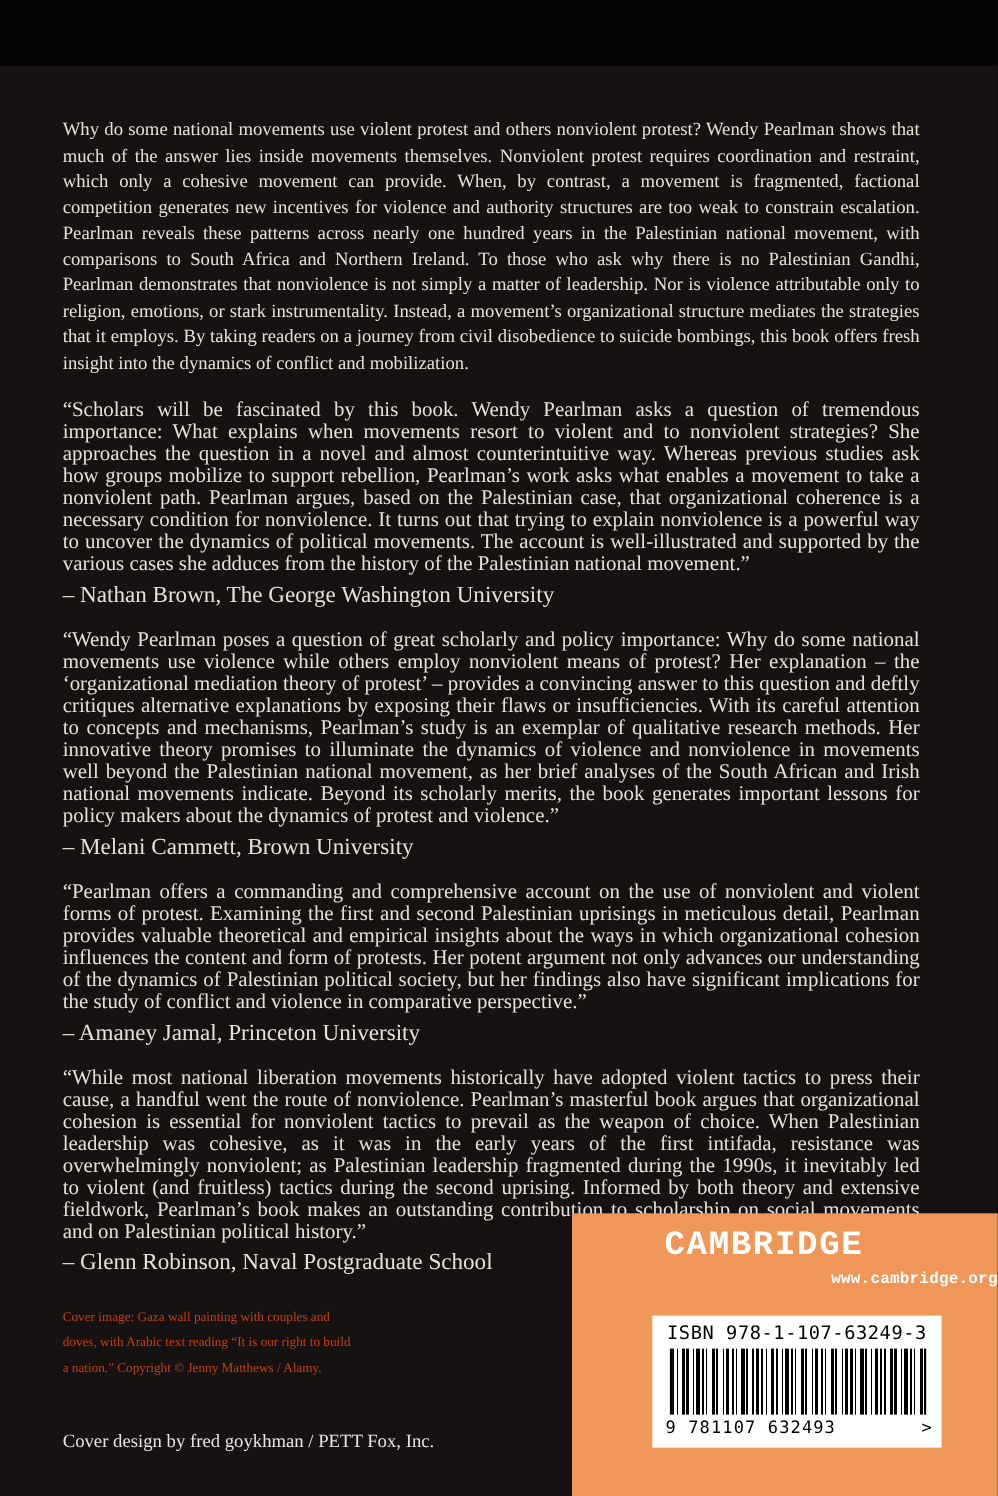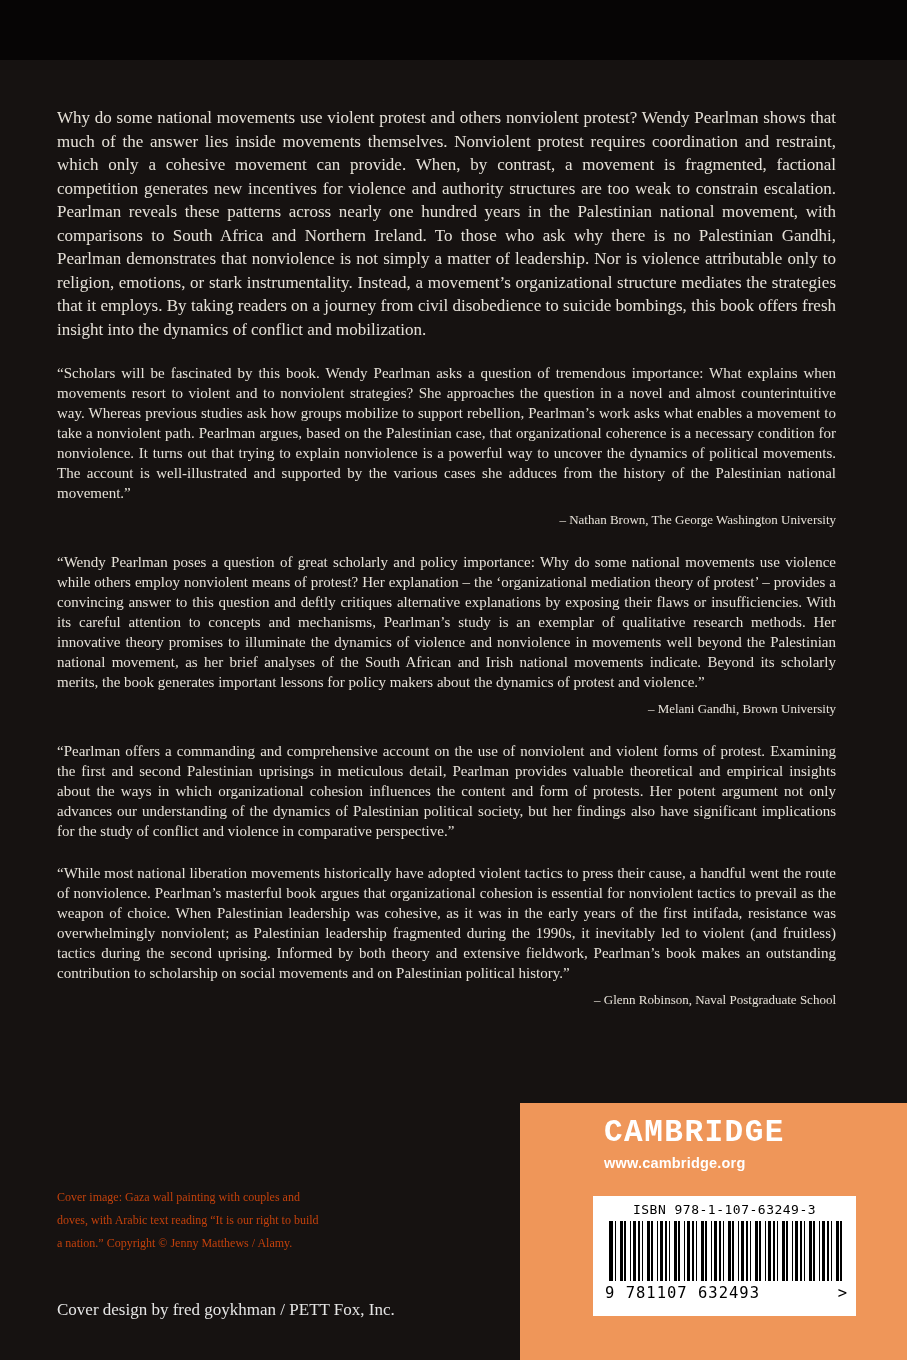--- a/index.html
+++ b/index.html
@@ -16,24 +16,24 @@
   }
   .text-area {
     position: absolute; left: 57px; top: 46px; width: 779px;
     color: #e6e1d8;
   }
   .description {
     font-size: 17px; line-height: 23.5px; text-align: justify;
   }
   .quote-block { margin-top: 22px; }
   .quote {
-    font-size: 15px; line-height: 20px; text-align: justify;
+    font-size: 19px; line-height: 20px; text-align: justify;
   }
   .attribution {
-    font-size: 13px; line-height: 20px; text-align: right; margin-top: 7px;
+    font-size: 21px; line-height: 20px; margin-top: 7px;
   }
   .credits {
     position: absolute; left: 57px; top: 1126px; width: 262px;
     color: #c2410c; font-size: 12px; line-height: 23px;
   }
   .design-credit {
     position: absolute; left: 57px; top: 1240px; width: 420px;
     color: #e5e5e5; font-size: 17px;
   }
   .publisher-panel {
@@ -41,30 +41,30 @@
     background: #ef9659;
   }
   .cup-logo { margin: 13px 0 0 84px; color: #ffffff; }
   .cup-name {
     font-size: 31px; font-weight: bold; letter-spacing: 1.5px; line-height: 34px; font-family: Liberation Mono, monospace;
   }
   .cup-sub {
     font-size: 17px; font-weight: bold; letter-spacing: 2.5px; margin-top: 3px;
   }
   .cup-web {
-    font-family: Liberation Sans, sans-serif;
-    font-size: 14.5px; font-weight: bold; margin-top: 5px; letter-spacing: 0.2px;
+    font-family: Liberation Mono, monospace;
+    font-size: 14.5px; font-weight: bold; margin-top: 5px; letter-spacing: 0.2px; text-align: right;
   }
   .barcode-box {
     position: absolute; left: 73px; top: 93px; width: 263px; height: 120px;
     background: #ffffff; color: #000000;
     font-family: "DejaVu Sans Mono", monospace;
   }
   .isbn-label {
-    font-size: 13px; text-align: center; padding-top: 6px; letter-spacing: 0.5px;
+    font-size: 17px; text-align: center; padding-top: 6px; letter-spacing: 0.5px;
   }
   .bars {
     height: 60px; margin: 4px 14px 0 16px;
     background: repeating-linear-gradient(90deg,
       #000 0 2px,  #fff 2px 4px,
       #000 4px 5px, #fff 5px 9px,
       #000 9px 12px, #fff 12px 13px,
       #000 13px 15px, #fff 15px 19px,
       #000 19px 20px, #fff 20px 22px,
       #000 22px 25px, #fff 25px 27px);
@@ -83,25 +83,26 @@
   <div class="text-area">
     <p class="description">Why do some national movements use violent protest and others nonviolent protest? Wendy Pearlman shows that much of the answer lies inside movements themselves. Nonviolent protest requires coordination and restraint, which only a cohesive movement can provide. When, by contrast, a movement is fragmented, factional competition generates new incentives for violence and authority structures are too weak to constrain escalation. Pearlman reveals these patterns across nearly one hundred years in the Palestinian national movement, with comparisons to South Africa and Northern Ireland. To those who ask why there is no Palestinian Gandhi, Pearlman demonstrates that nonviolence is not simply a matter of leadership. Nor is violence attributable only to religion, emotions, or stark instrumentality. Instead, a movement’s organizational structure mediates the strategies that it employs. By taking readers on a journey from civil disobedience to suicide bombings, this book offers fresh insight into the dynamics of conflict and mobilization.</p>
 
     <div class="quote-block">
       <p class="quote">“Scholars will be fascinated by this book. Wendy Pearlman asks a question of tremendous importance: What explains when movements resort to violent and to nonviolent strategies? She approaches the question in a novel and almost counterintuitive way. Whereas previous studies ask how groups mobilize to support rebellion, Pearlman’s work asks what enables a movement to take a nonviolent path. Pearlman argues, based on the Palestinian case, that organizational coherence is a necessary condition for nonviolence. It turns out that trying to explain nonviolence is a powerful way to uncover the dynamics of political movements. The account is well-illustrated and supported by the various cases she adduces from the history of the Palestinian national movement.”</p>
       <p class="attribution">– Nathan Brown, The George Washington University</p>
     </div>
 
     <div class="quote-block">
       <p class="quote">“Wendy Pearlman poses a question of great scholarly and policy importance: Why do some national movements use violence while others employ nonviolent means of protest? Her explanation – the ‘organizational mediation theory of protest’ – provides a convincing answer to this question and deftly critiques alternative explanations by exposing their flaws or insufficiencies. With its careful attention to concepts and mechanisms, Pearlman’s study is an exemplar of qualitative research methods. Her innovative theory promises to illuminate the dynamics of violence and nonviolence in movements well beyond the Palestinian national movement, as her brief analyses of the South African and Irish national movements indicate. Beyond its scholarly merits, the book generates important lessons for policy makers about the dynamics of protest and violence.”</p>
-      <p class="attribution">– Melani Gandhi, Brown University</p>
+      <p class="attribution">– Melani Cammett, Brown University</p>
     </div>
 
     <div class="quote-block">
       <p class="quote">“Pearlman offers a commanding and comprehensive account on the use of nonviolent and violent forms of protest. Examining the first and second Palestinian uprisings in meticulous detail, Pearlman provides valuable theoretical and empirical insights about the ways in which organizational cohesion influences the content and form of protests. Her potent argument not only advances our understanding of the dynamics of Palestinian political society, but her findings also have significant implications for the study of conflict and violence in comparative perspective.”</p>
+      <p class="attribution">– Amaney Jamal, Princeton University</p>
     </div>
 
     <div class="quote-block">
       <p class="quote">“While most national liberation movements historically have adopted violent tactics to press their cause, a handful went the route of nonviolence. Pearlman’s masterful book argues that organizational cohesion is essential for nonviolent tactics to prevail as the weapon of choice. When Palestinian leadership was cohesive, as it was in the early years of the first intifada, resistance was overwhelmingly nonviolent; as Palestinian leadership fragmented during the 1990s, it inevitably led to violent (and fruitless) tactics during the second uprising. Informed by both theory and extensive fieldwork, Pearlman’s book makes an outstanding contribution to scholarship on social movements and on Palestinian political history.”</p>
       <p class="attribution">– Glenn Robinson, Naval Postgraduate School</p>
     </div>
   </div>
 
   <p class="credits">Cover image: Gaza wall painting with couples and doves, with Arabic text reading “It is our right to build a nation.” Copyright © Jenny Matthews / Alamy.</p>
 

